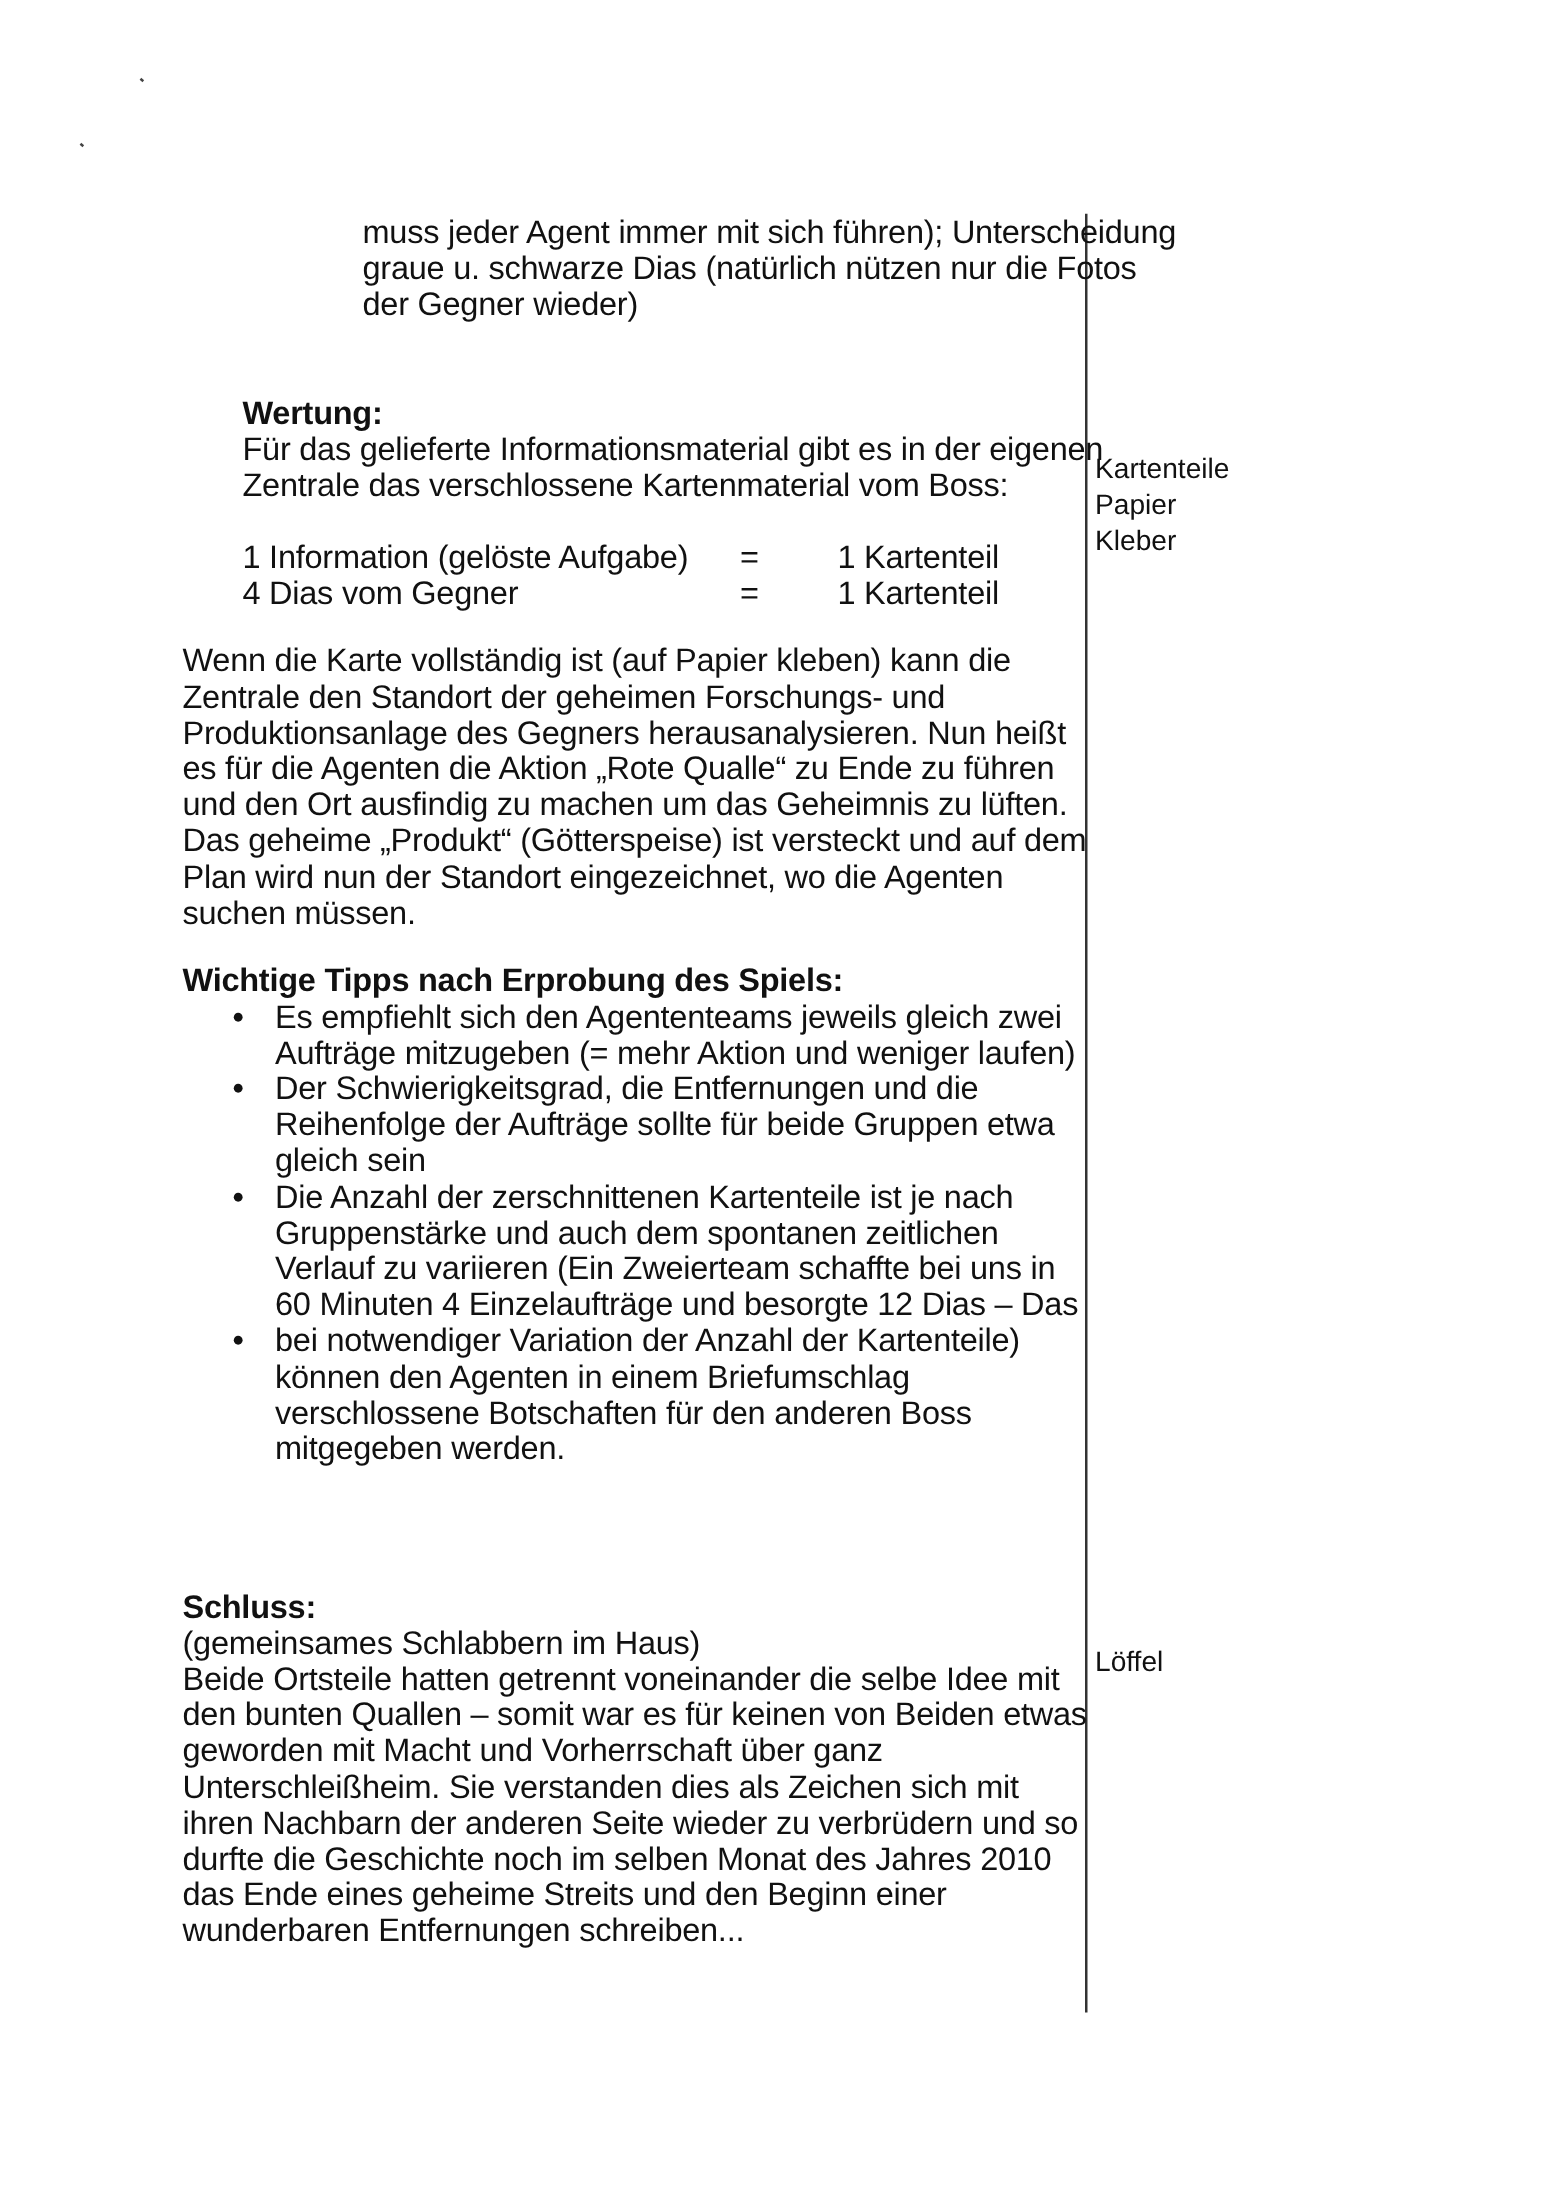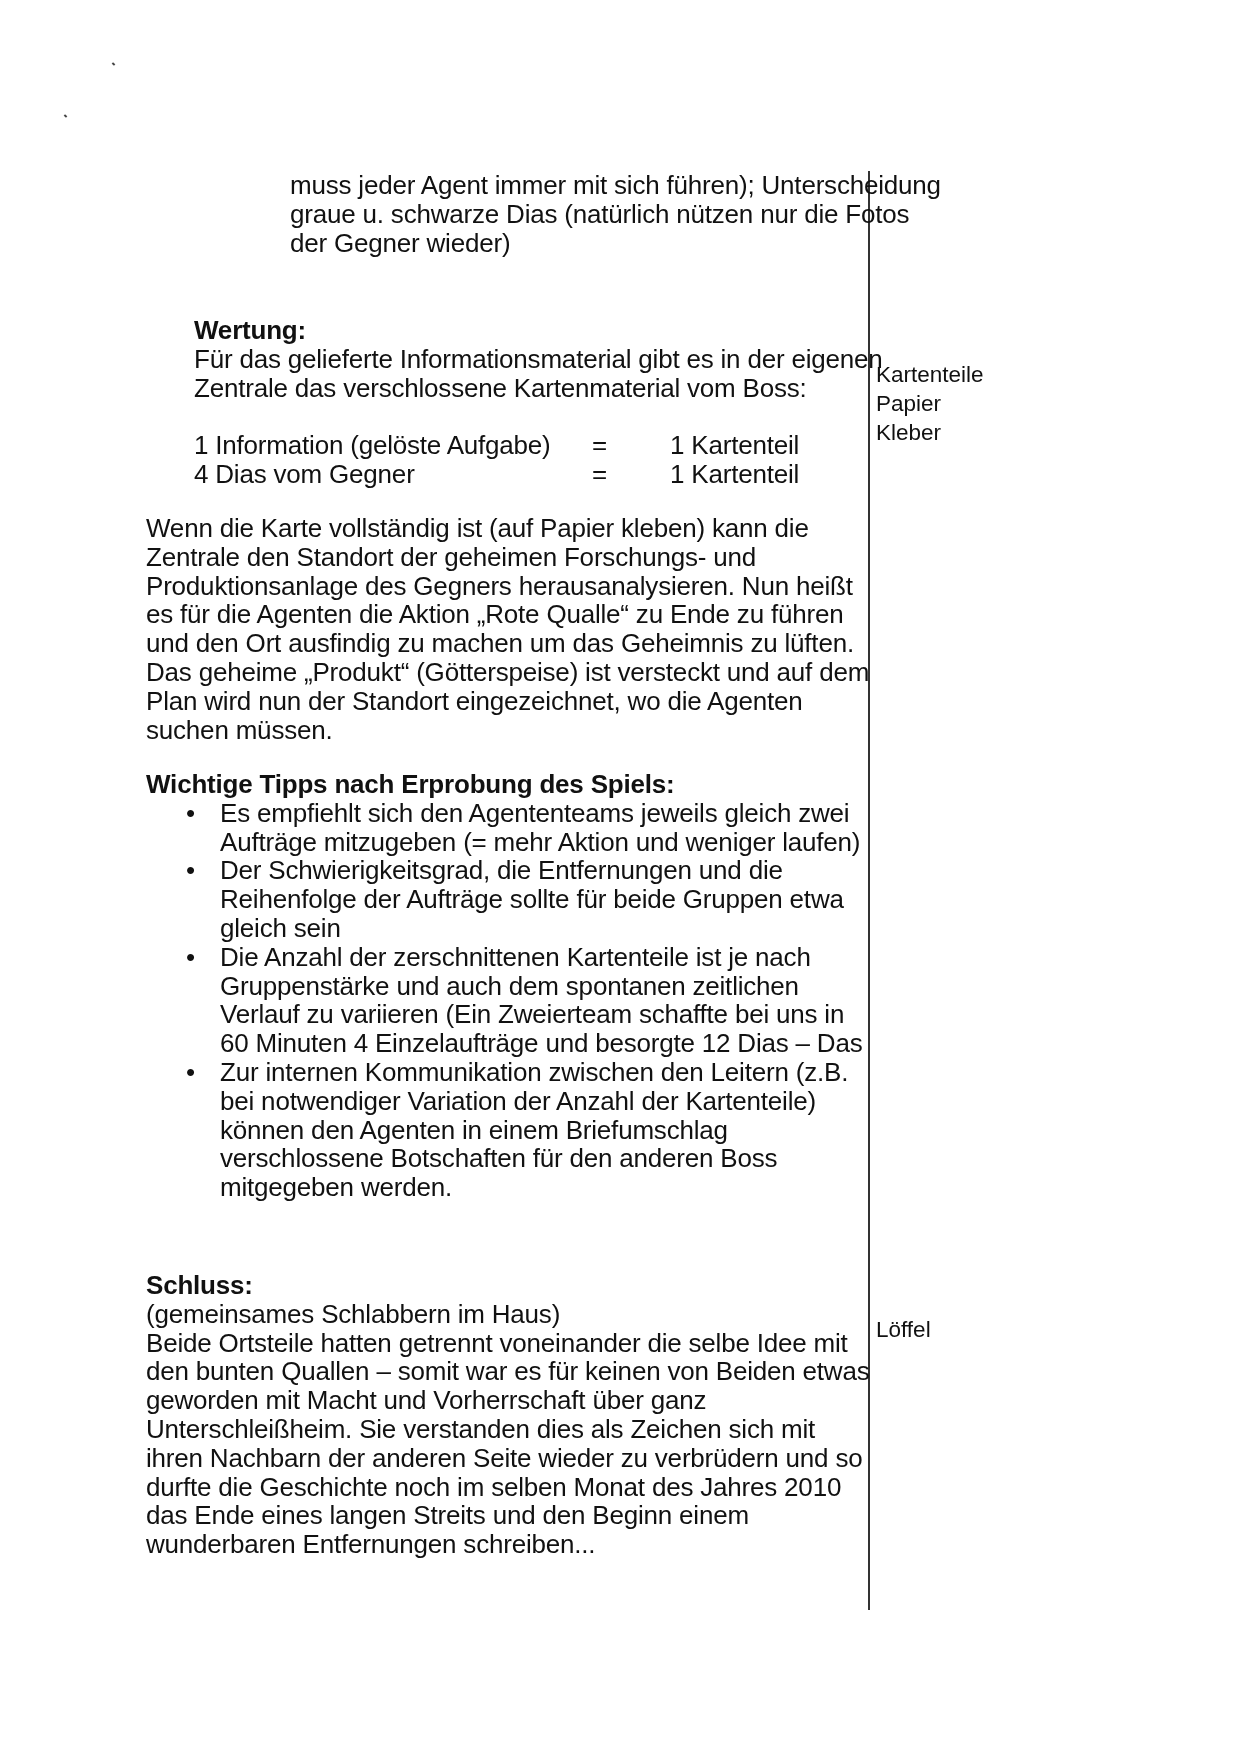--- a/index.html
+++ b/index.html
@@ -81,39 +81,38 @@
       </li>
       <li>
         <span class="bullet">•</span>
         <span class="line">Die Anzahl der zerschnittenen Kartenteile ist je nach</span>
         <span class="line">Gruppenstärke und auch dem spontanen zeitlichen</span>
         <span class="line">Verlauf zu variieren (Ein Zweierteam schaffte bei uns in</span>
         <span class="line">60 Minuten 4 Einzelaufträge und besorgte 12 Dias – Das</span>
       </li>
       <li>
         <span class="bullet">•</span>
-        <span class="line">Zur internen Kommunikation zwischen den Leitern (z.B.</span>
         <span class="line">bei notwendiger Variation der Anzahl der Kartenteile)</span>
         <span class="line">können den Agenten in einem Briefumschlag</span>
         <span class="line">verschlossene Botschaften für den anderen Boss</span>
         <span class="line">mitgegeben werden.</span>
       </li>
     </ul>
   </div>
 
   <div class="block" style="top:1271px;">
     <span class="line heading">Schluss:</span>
     <span class="line">(gemeinsames Schlabbern im Haus)</span>
     <span class="line">Beide Ortsteile hatten getrennt voneinander die selbe Idee mit</span>
     <span class="line">den bunten Quallen – somit war es für keinen von Beiden etwas</span>
     <span class="line">geworden mit Macht und Vorherrschaft über ganz</span>
     <span class="line">Unterschleißheim. Sie verstanden dies als Zeichen sich mit</span>
     <span class="line">ihren Nachbarn der anderen Seite wieder zu verbrüdern und so</span>
     <span class="line">durfte die Geschichte noch im selben Monat des Jahres 2010</span>
-    <span class="line">das Ende eines langen Streits und den Beginn einem</span>
+    <span class="line">das Ende eines geheime Streits und den Beginn einer</span>
     <span class="line">wunderbaren Entfernungen schreiben...</span>
   </div>
 </div>
 
 <div class="col-right">
   <div class="rblock" style="top:345px;">
     <span class="line">Kartenteile</span>
     <span class="line">Papier</span>
     <span class="line">Kleber</span>
   </div>

